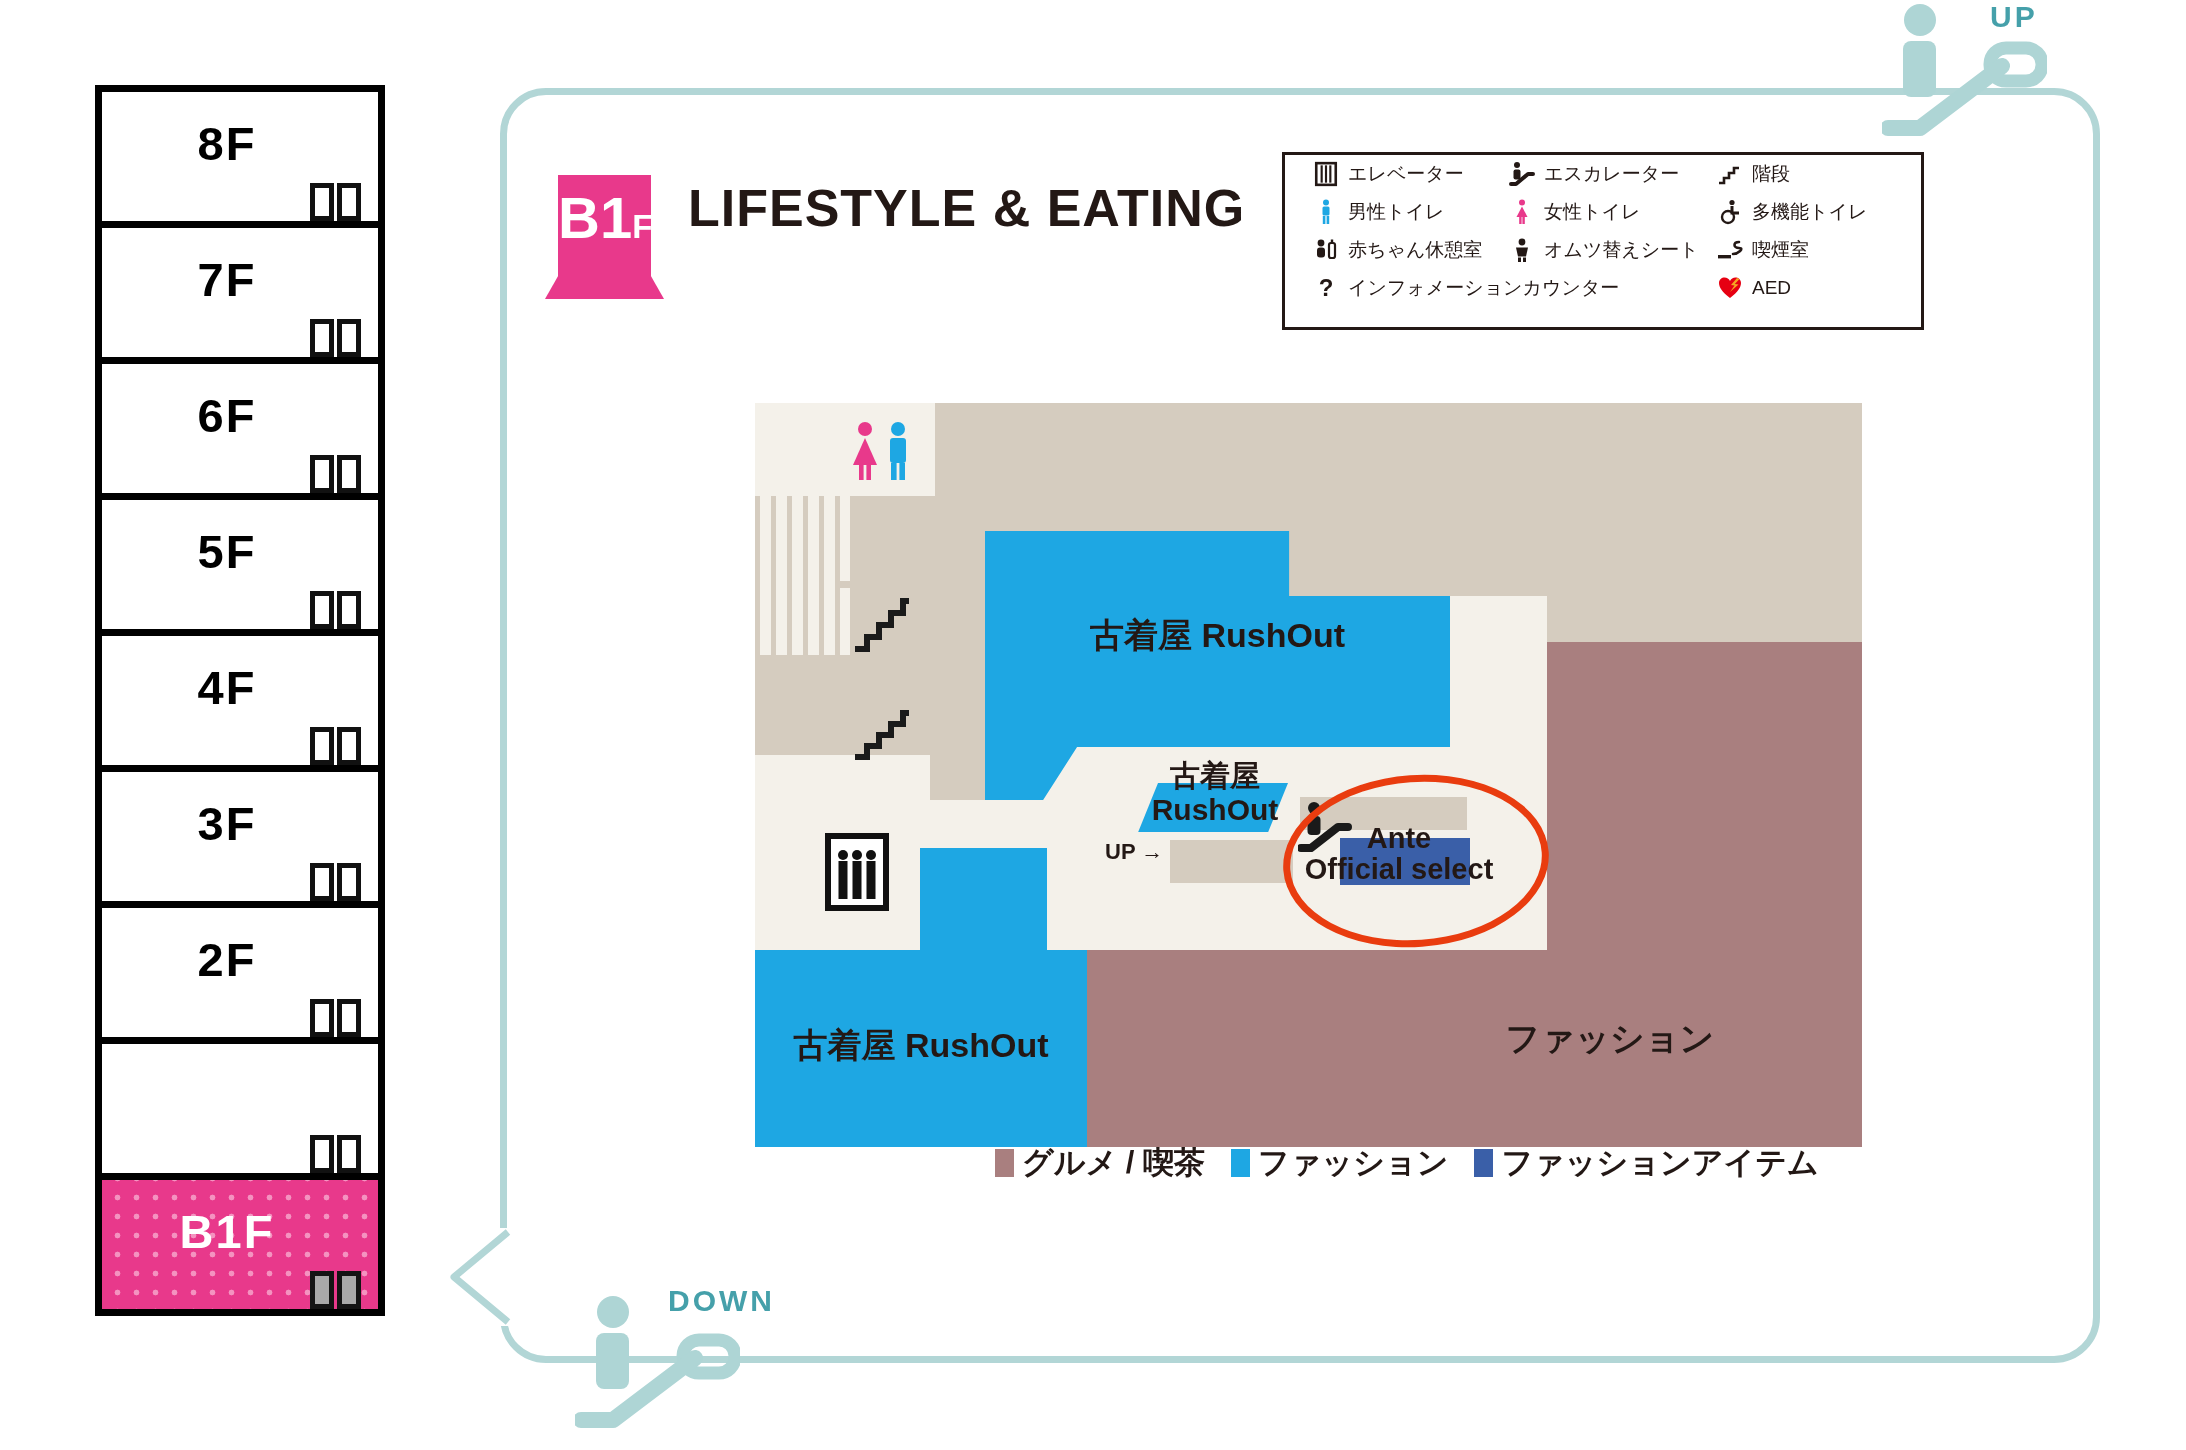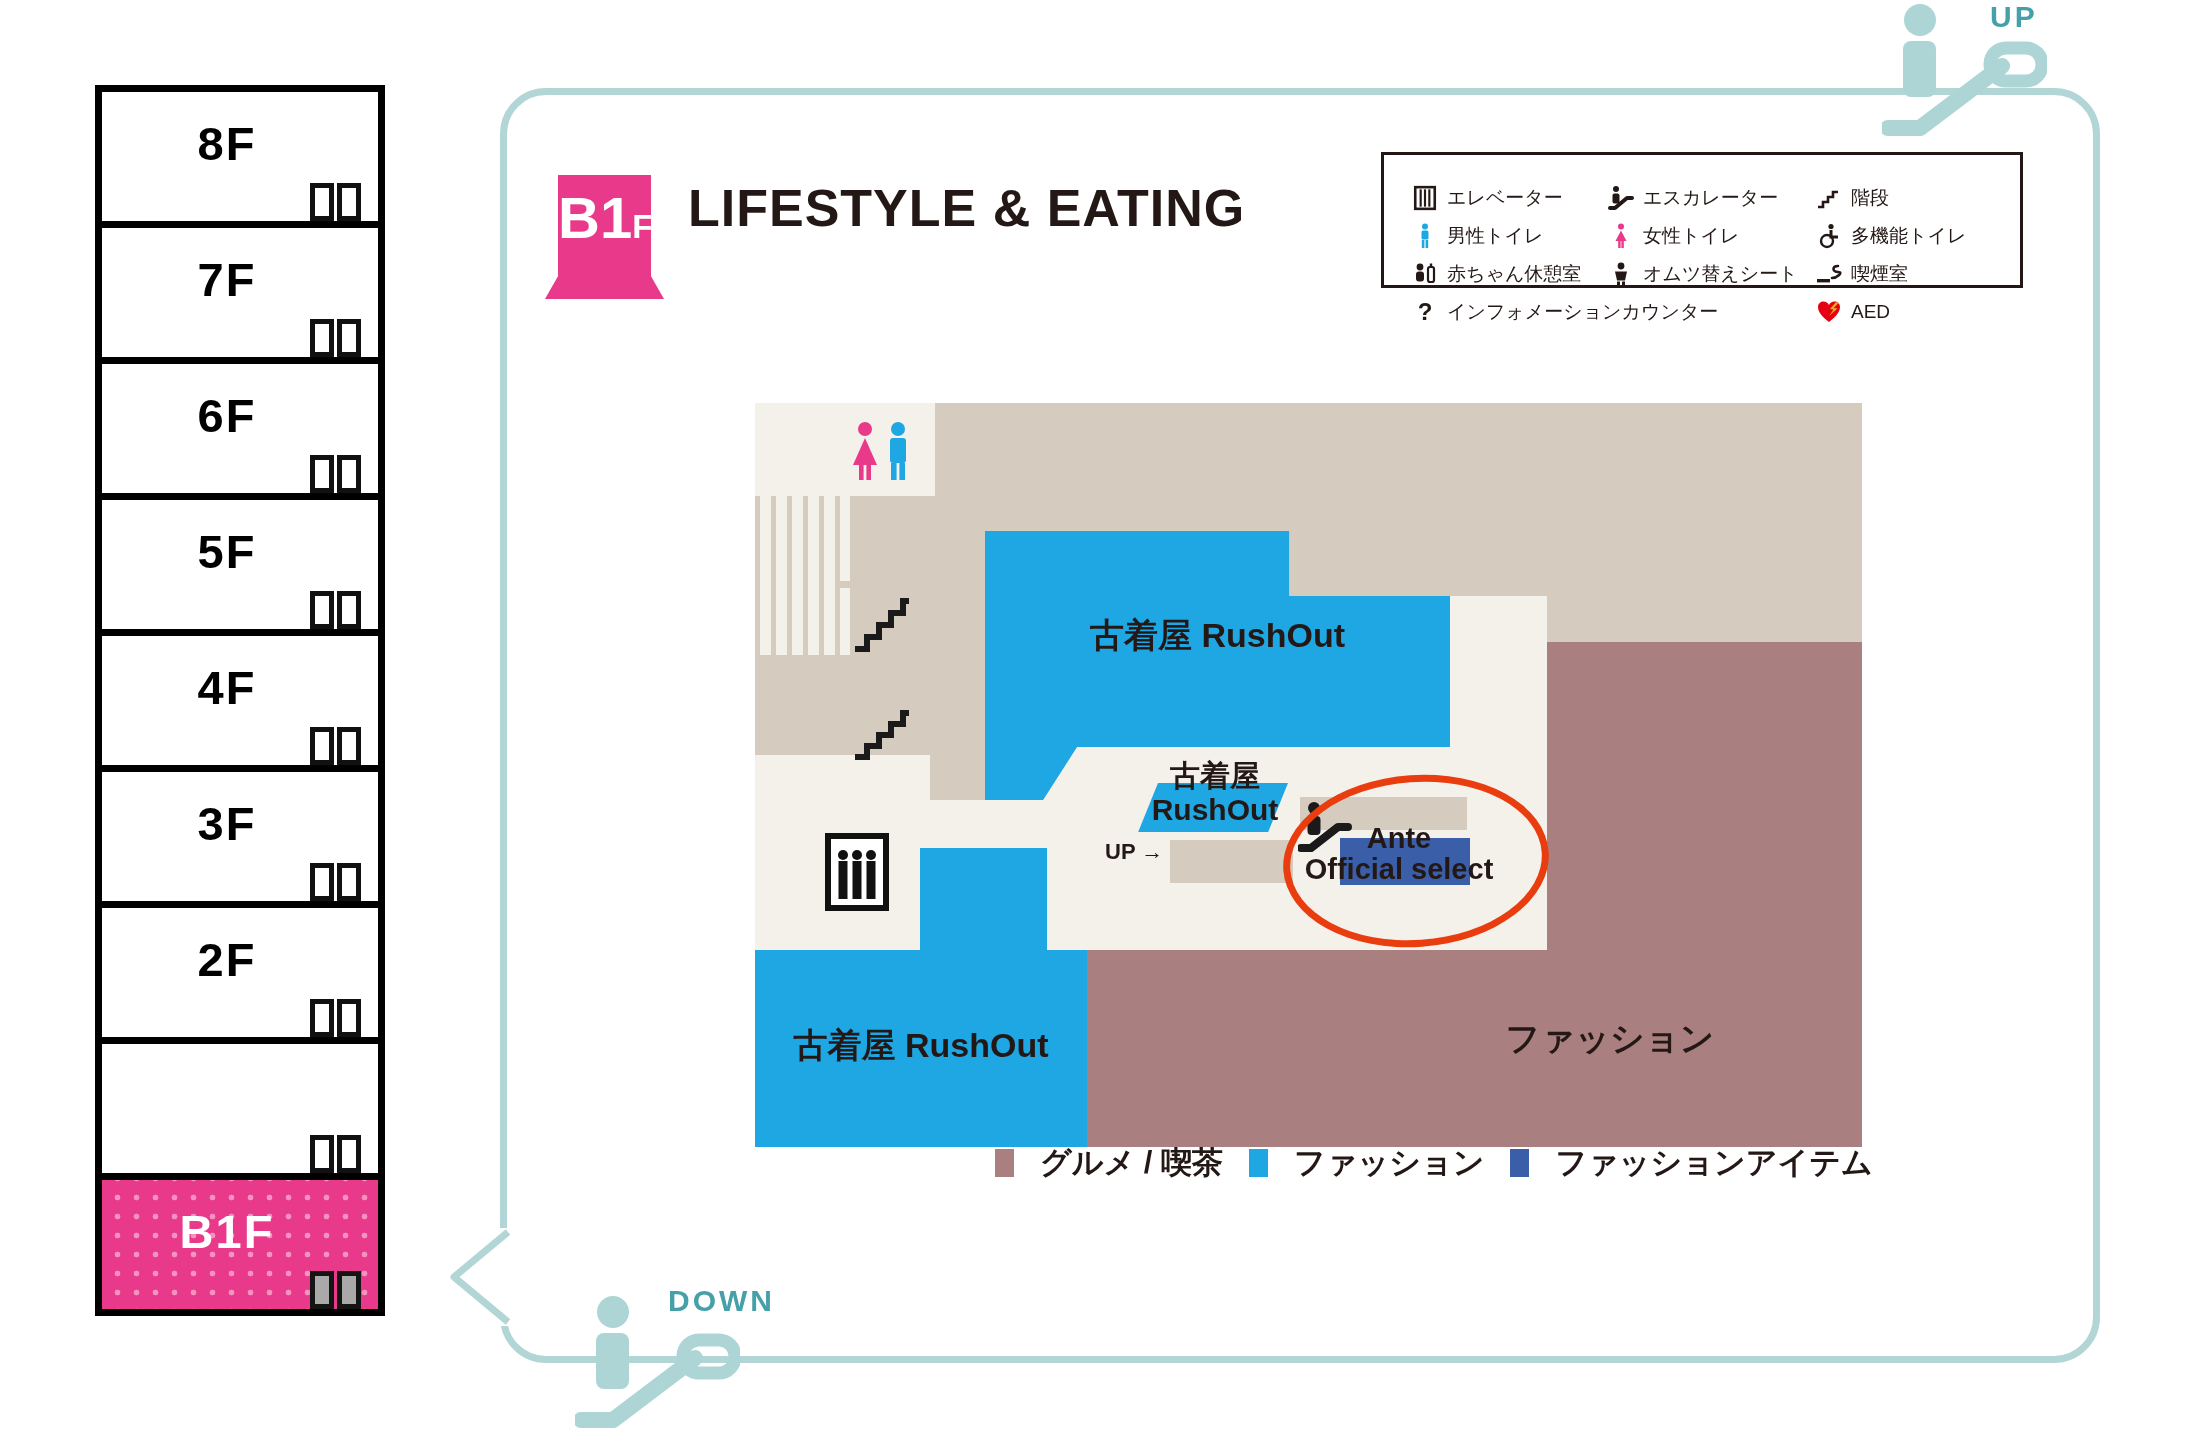--- a/index.html
+++ b/index.html
@@ -30,22 +30,22 @@
   .b1-badge{position:absolute;left:558px;top:175px;width:93px;height:101px;background:#e8398b;}
   .b1-badge .txt{position:absolute;left:0;top:14px;width:100%;text-align:center;color:#fff;
                  font-weight:700;font-size:58px;line-height:58px;}
   .b1-badge .sub{font-size:33px;}
   .b1-flap{position:absolute;left:545px;top:276px;width:119px;height:23px;background:#e8398b;
            clip-path:polygon(11% 0, 89% 0, 100% 100%, 0 100%);}
   .page-title{position:absolute;left:688px;top:178px;font-size:52px;font-weight:700;
               letter-spacing:1px;color:#231815;}
 
   
-  .fac-legend{position:absolute;left:1381px;top:152px;width:642px;height:136px;box-sizing:border-box;
-              border:3px solid #231815;background:#fff;padding:24px 18px 10px 28px;
+  .fac-legend{position:absolute;left:1282px;top:152px;width:642px;height:178px;box-sizing:border-box;
+              border:3px solid #231815;background:#fff;padding:0 18px 10px 28px;
               display:grid;grid-template-columns:196px 208px auto;grid-auto-rows:38px;
               align-items:center;font-size:19px;font-weight:500;color:#231815;}
   .fac-item{display:flex;align-items:center;gap:9px;white-space:nowrap;}
   .fac-item .ic{width:26px;height:26px;flex:0 0 26px;display:flex;align-items:center;justify-content:center;}
   .fac-info{grid-column:1 / 3;}
   .fac-aed{grid-column:3;}
   .qmark{font-size:24px;font-weight:700;}
 
   
   .map{position:absolute;left:755px;top:403px;width:1107px;height:744px;background:#d5ccbf;}
@@ -76,21 +76,21 @@
   .lbl-starbucks{left:700px;top:613px;width:310px;font-size:34px;}
   .lbl-small{left:370px;top:356px;width:180px;font-size:30px;line-height:34px;}
   .lbl-ante{left:530px;top:420px;width:228px;font-size:29px;line-height:31px;}
   .lbl-up{left:350px;top:436px;width:80px;font-size:22px;text-align:left;}
   .m-ellipse{position:absolute;left:528px;top:372px;width:252px;height:158px;border:7px solid #e93c0f;
              border-radius:50%;transform:rotate(-4deg);}
 
   
   .cat-legend{position:absolute;left:995px;top:1142px;display:flex;align-items:center;gap:26px;
               font-size:31px;font-weight:700;color:#231815;}
-  .cat-item{display:flex;align-items:center;gap:26px;white-space:nowrap;}
+  .cat-item{display:flex;align-items:center;gap:8px;white-space:nowrap;}
   .cat-sq{width:19px;height:28px;display:inline-block;}
   .sq-gourmet{background:#a97f7f;}
   .sq-fashion{background:#1ea7e3;}
   .sq-fashion-item{background:#3a5fa8;}
 
   
   .esc-up-label{position:absolute;left:1990px;top:0px;font-size:30px;font-weight:700;
                 color:#45a0aa;letter-spacing:3px;}
   .esc-down-label{position:absolute;left:668px;top:1284px;font-size:30px;font-weight:700;
                   color:#45a0aa;letter-spacing:3px;}

